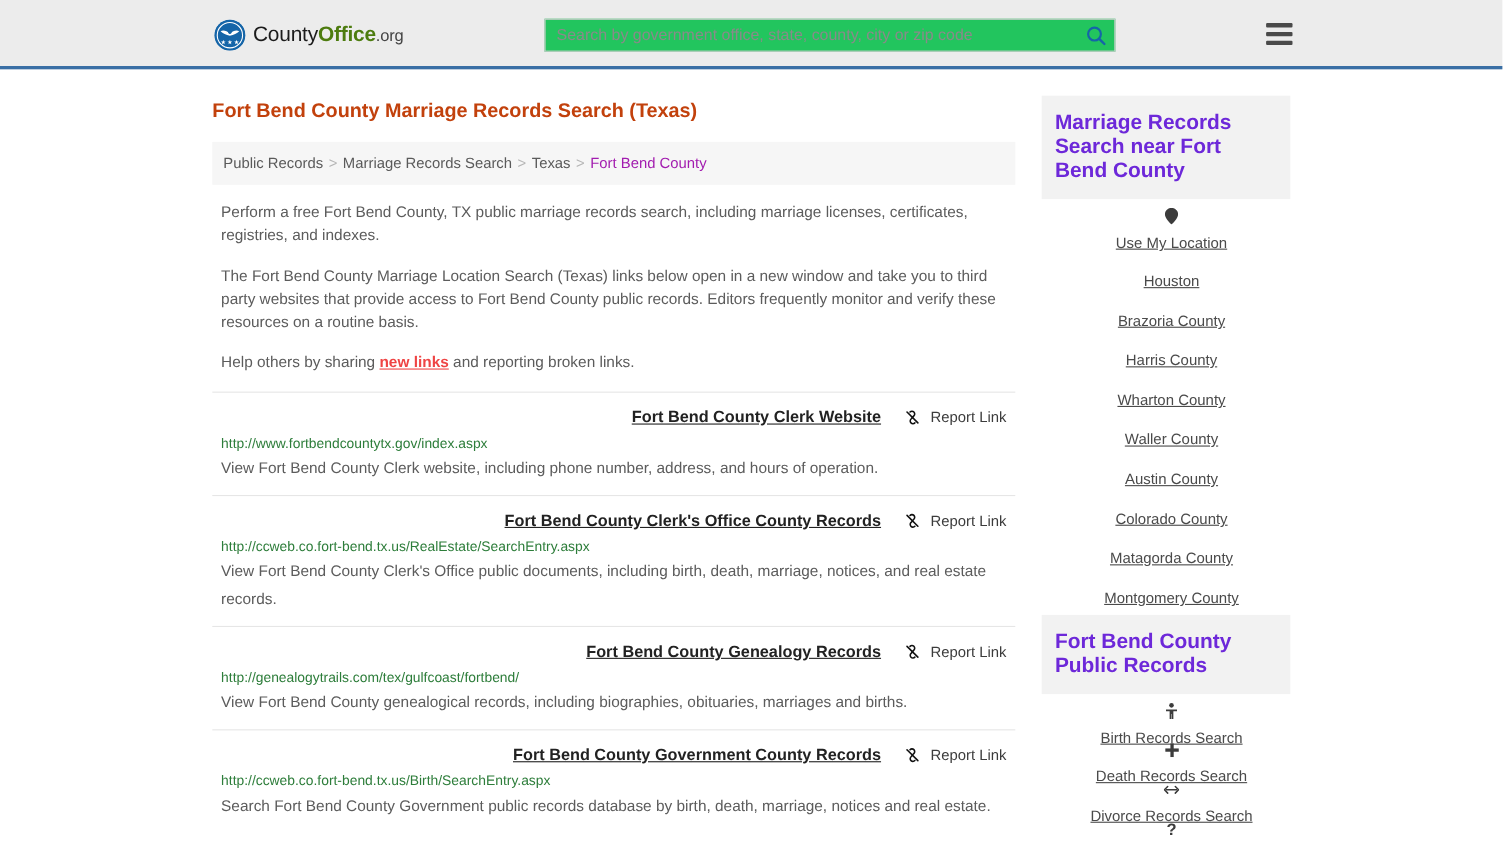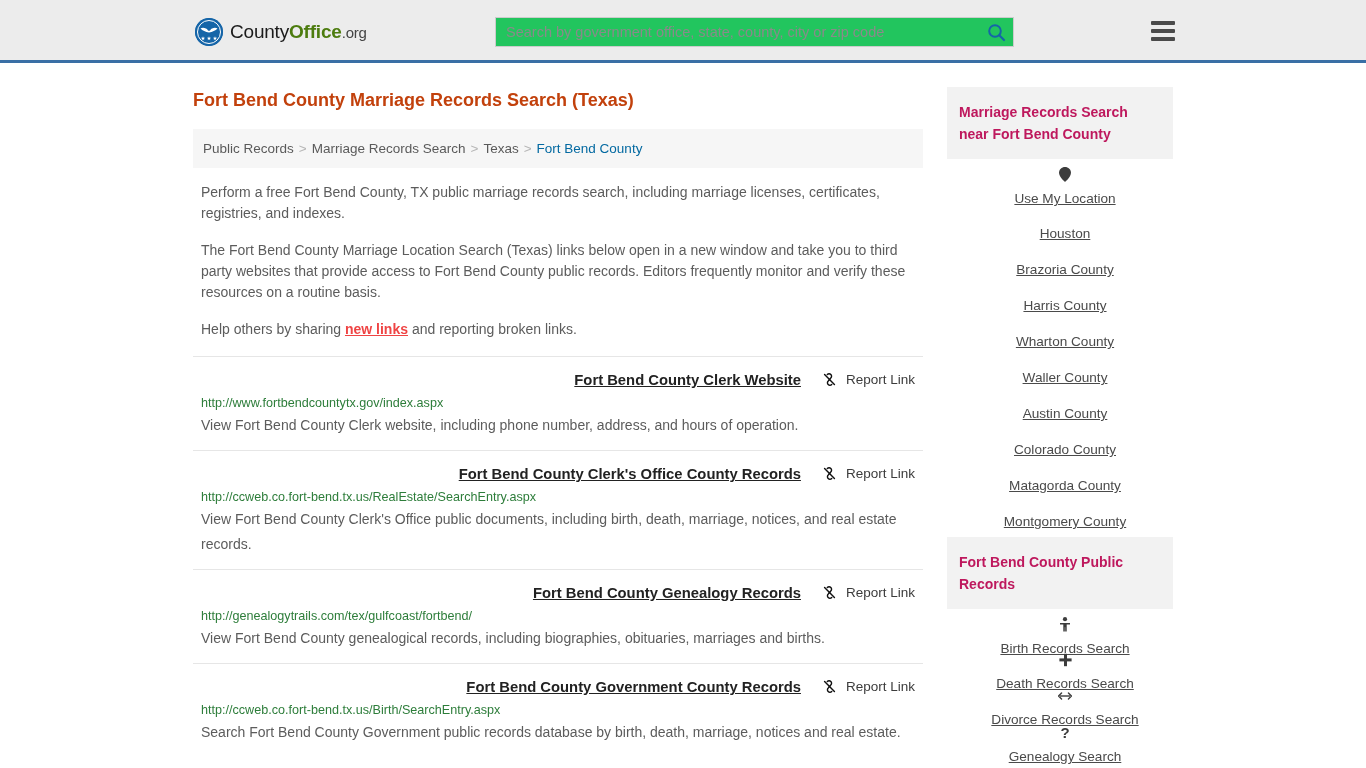--- a/index.html
+++ b/index.html
@@ -118,21 +118,21 @@
     font-size: 13.5px;
     color: #5a5a5a;
     margin-bottom: 14px;
     white-space: nowrap;
   }
   .breadcrumb a {
     color: #5a5a5a;
     text-decoration: none;
   }
   .breadcrumb .sep { color: #b5b5b5; margin: 0 5px; }
-  .breadcrumb .current { color: #0369a1; }
+  .breadcrumb .current { color: #a21caf; }
 
   .intro p {
     margin: 0 0 16px 0;
     font-size: 14px;
     line-height: 21px;
     color: #5c5c5c;
     padding: 0 8px;
   }
   .intro a {
     color: #ef4444;
@@ -187,24 +187,24 @@
     line-height: 25px;
     color: #5c5c5c;
     margin-top: 2px;
   }
 
   
   .side-box { margin-bottom: 6px; }
   .side-head {
     background: #f2f2f2;
     padding: 14px 12px;
-    font-size: 14px;
+    font-size: 19px;
     line-height: 22px;
     font-weight: bold;
-    color: #be185d;
+    color: #6d28d9;
   }
   .side-list { padding: 8px 0 4px 10px; }
   .side-item {
     display: flex;
     align-items: center;
     gap: 9px;
     height: 36px;
     cursor: pointer;
     flex-direction: column;
   }

